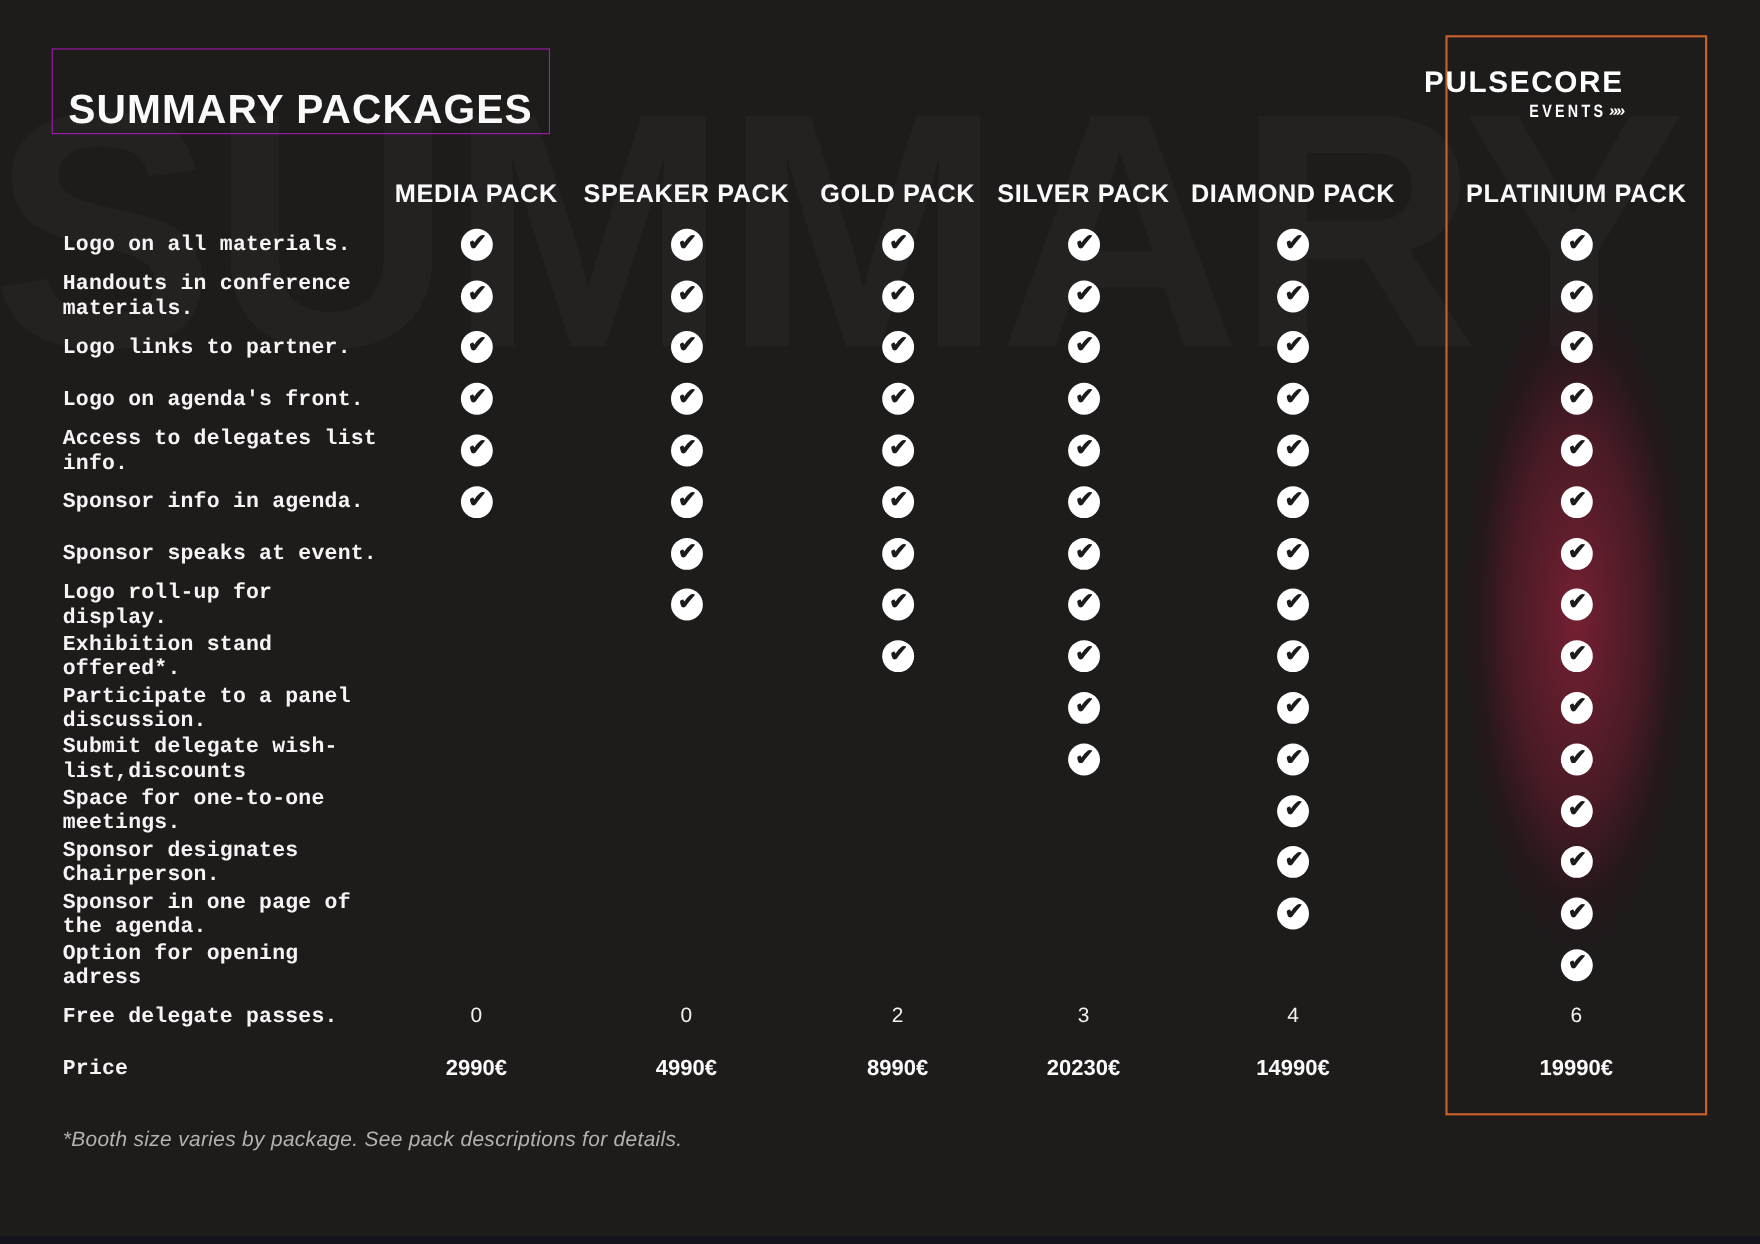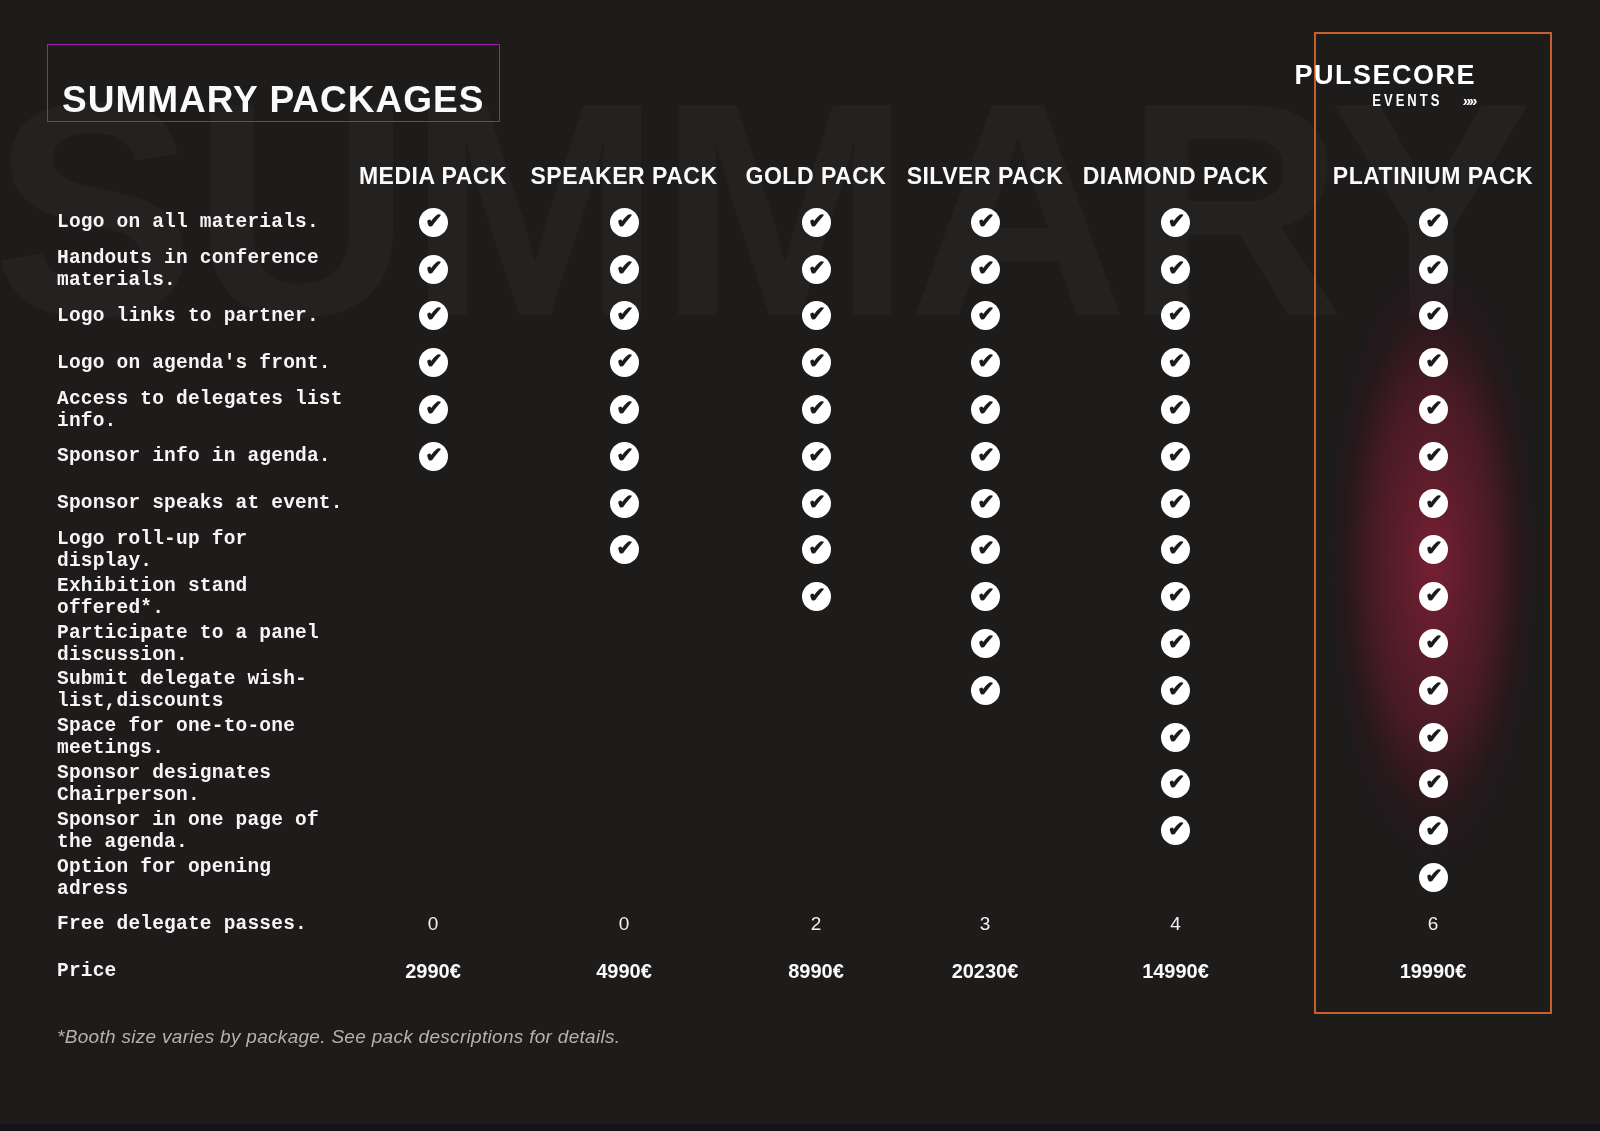--- a/index.html
+++ b/index.html
@@ -30,21 +30,21 @@
   }
   
   .logo{
     position:absolute;right:124px;top:60px;z-index:6;
     display:flex;flex-direction:column;align-items:flex-end;
   }
   .logo .brand{
     font-size:27px;font-weight:700;letter-spacing:1.5px;color:#ffffff;
   }
   .logo .sub-row{
-    display:flex;align-items:center;gap:21px;margin-top:1px;
+    display:flex;align-items:center;gap:3px;margin-top:1px;
   }
   .logo .sub{
     font-size:13px;font-weight:700;letter-spacing:3px;color:#ffffff;
     transform:scaleY(1.25);
   }
   .logo .chev{
     font-size:15px;font-weight:800;color:#ffffff;letter-spacing:-2px;
     transform:skewX(-8deg);
   }
   

